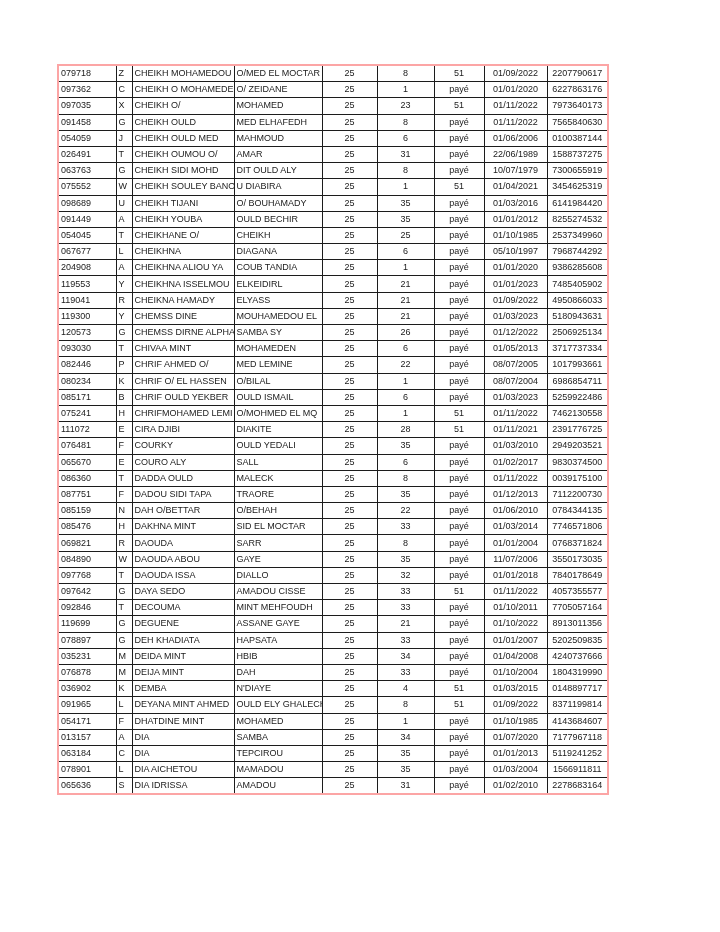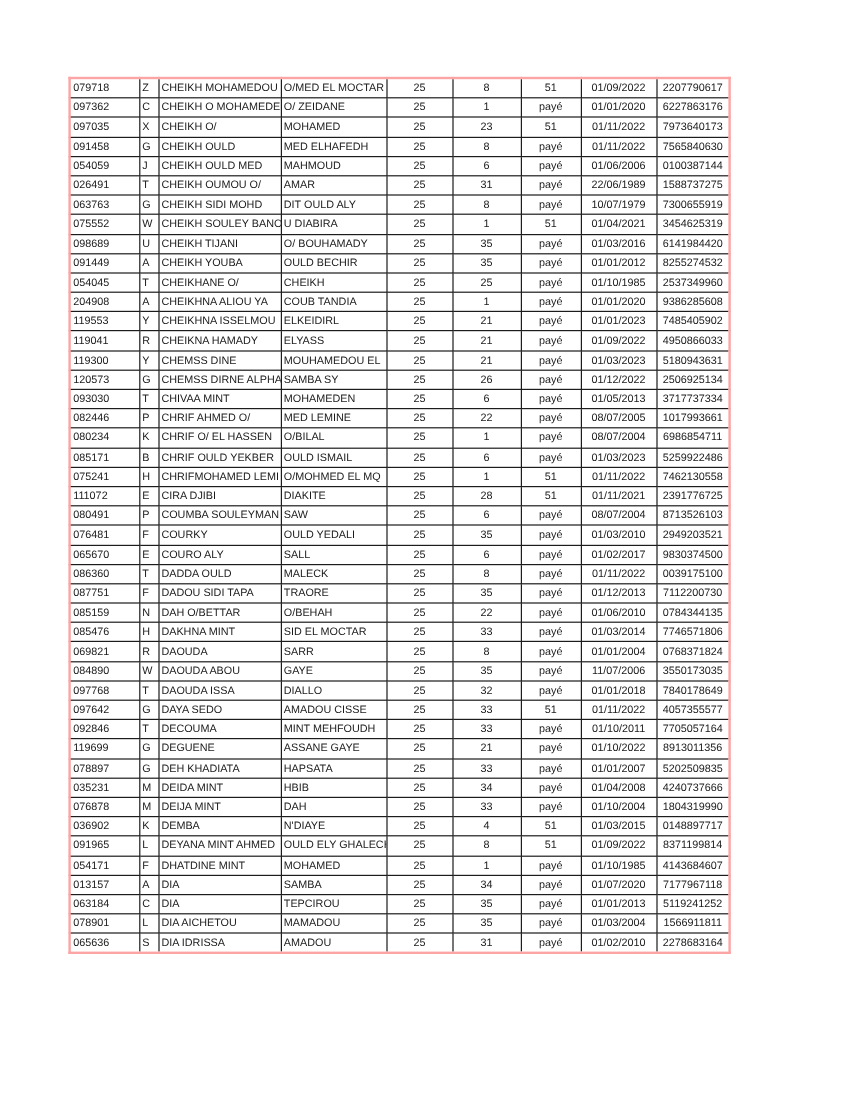--- a/index.html
+++ b/index.html
@@ -178,20 +178,31 @@
           <td>T</td>
           <td>CHEIKHANE O/</td>
           <td>CHEIKH</td>
           <td>25</td>
           <td>25</td>
           <td>payé</td>
           <td>01/10/1985</td>
           <td>2537349960</td>
         </tr>
         <tr>
+          <td>067677</td>
+          <td>L</td>
+          <td>CHEIKHNA</td>
+          <td>DIAGANA</td>
+          <td>25</td>
+          <td>6</td>
+          <td>payé</td>
+          <td>05/10/1997</td>
+          <td>7968744292</td>
+        </tr>
+        <tr>
           <td>204908</td>
           <td>A</td>
           <td>CHEIKHNA ALIOU YA</td>
           <td>COUB TANDIA</td>
           <td>25</td>
           <td>1</td>
           <td>payé</td>
           <td>01/01/2020</td>
           <td>9386285608</td>
         </tr>
@@ -297,31 +308,20 @@
         <tr>
           <td>111072</td>
           <td>E</td>
           <td>CIRA DJIBI</td>
           <td>DIAKITE</td>
           <td>25</td>
           <td>28</td>
           <td>51</td>
           <td>01/11/2021</td>
           <td>2391776725</td>
-        </tr>
-        <tr>
-          <td>080491</td>
-          <td>P</td>
-          <td>COUMBA SOULEYMAN</td>
-          <td>SAW</td>
-          <td>25</td>
-          <td>6</td>
-          <td>payé</td>
-          <td>08/07/2004</td>
-          <td>8713526103</td>
         </tr>
         <tr>
           <td>076481</td>
           <td>F</td>
           <td>COURKY</td>
           <td>OULD YEDALI</td>
           <td>25</td>
           <td>35</td>
           <td>payé</td>
           <td>01/03/2010</td>

